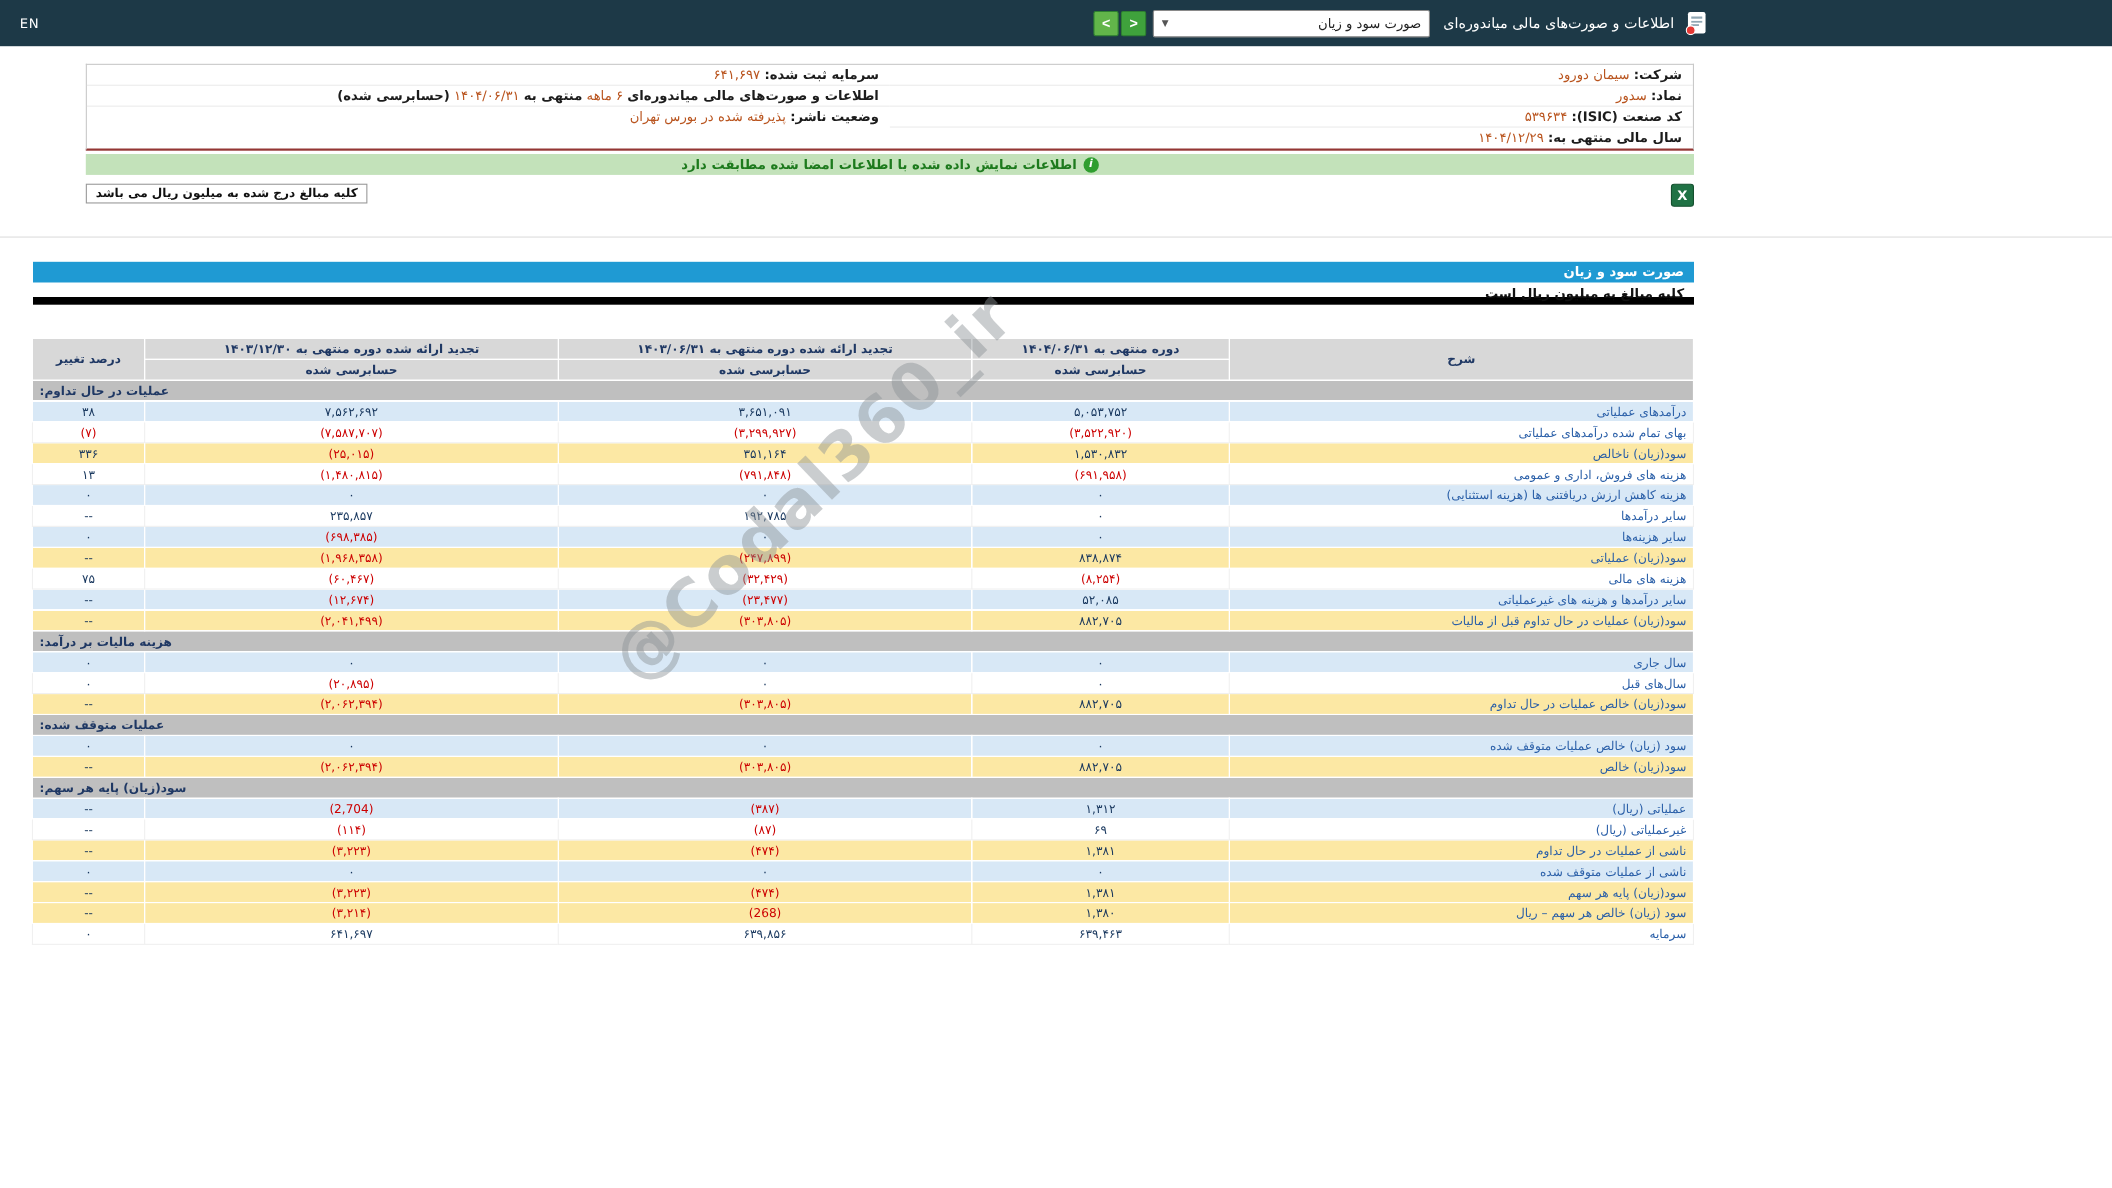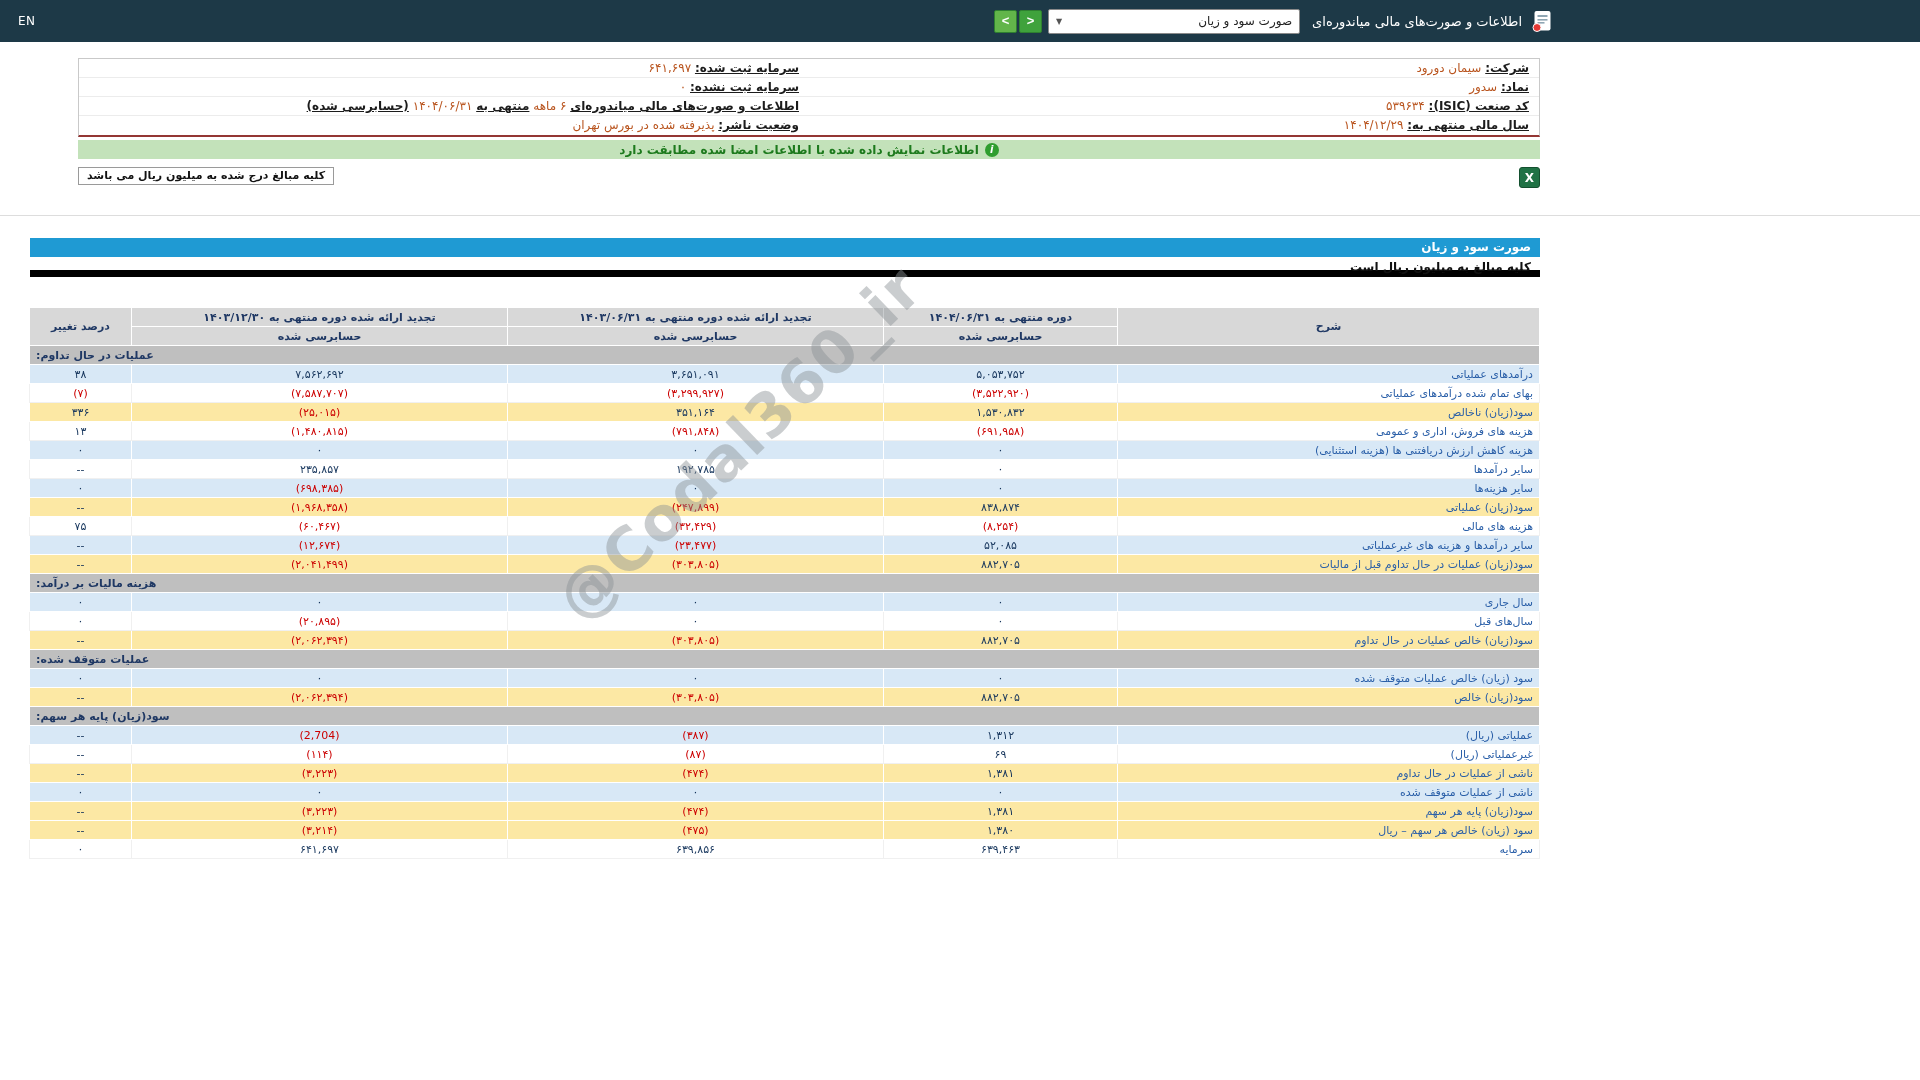--- a/index.html
+++ b/index.html
@@ -25,21 +25,21 @@
   .report-icon { display:inline-block; width:20px; height:22px; cursor:pointer; }
 
   
   .info-panel { width:1462px; margin:16px 0 0 78px; border:1px solid #c9c9c9;
                 border-bottom:2px solid var(--maroon-line,#943634); direction:rtl; font-size:12px; }
   .info-cols { display:flex; }
   .info-col { width:50%; }
   .info-row { height:19px; line-height:18px; padding:0 10px; border-bottom:1px solid #ececec;
               white-space:nowrap; overflow:hidden; }
   .info-col .info-row:last-child { border-bottom:none; }
-  .info-row .lbl { color:#1c1c1c; font-weight:bold;text-decoration:underline; }
+  .info-row .lbl { color:#1c1c1c; font-weight:bold; }
   .info-row .val { color:var(--value-orange,#b9541e); }
 
   
   .banner { width:1462px; margin:3px 0 0 78px; height:19px;
             background:var(--banner-green-bg,#c3e2ba); display:flex; align-items:center;
             justify-content:center; gap:6px; direction:rtl; }
   .banner .txt { color:var(--banner-green-text,#1d7a1d); font-size:12px; font-weight:bold; }
   .info-circle { width:14px; height:14px; border-radius:50%; background:#2f9e2f; color:#fff;
                  font-size:10px; line-height:14px; text-align:center; font-weight:bold;
                  font-style:italic; flex:0 0 auto; }
@@ -110,21 +110,20 @@
 <div class="info-panel">
   <div class="info-cols">
     <div class="info-col" id="info-right">
         <div class="info-row"><span class="lbl">شرکت:</span> <span class="val">سیمان دورود</span></div>
         <div class="info-row"><span class="lbl">نماد:</span> <span class="val">سدور</span></div>
         <div class="info-row"><span class="lbl">کد صنعت (ISIC):</span> <span class="val">۵۳۹۶۳۴</span></div>
         <div class="info-row"><span class="lbl">سال مالی منتهی به:</span> <span class="val">۱۴۰۴/۱۲/۲۹</span></div>
       </div>
     <div class="info-col" id="info-left">
         <div class="info-row"><span class="lbl">سرمایه ثبت شده:</span> <span class="val">۶۴۱,۶۹۷</span></div>
-        <div class="info-row"><span class="lbl">سرمایه ثبت نشده:</span> <span class="val">۰</span></div>
         <div class="info-row"><span class="lbl">اطلاعات و صورت‌های مالی میاندوره‌ای</span> <span class="val">۶ ماهه</span> <span class="lbl">منتهی به</span> <span class="val">۱۴۰۴/۰۶/۳۱</span> <span class="lbl">(حسابرسی شده)</span></div>
         <div class="info-row"><span class="lbl">وضعیت ناشر:</span> <span class="val">پذیرفته شده در بورس تهران</span></div>
       </div>
   </div>
 </div>
 
 <div class="banner">
   <span class="info-circle">i</span>
   <span class="txt">اطلاعات نمایش داده شده با اطلاعات امضا شده مطابقت دارد</span>
 </div>
@@ -320,21 +319,21 @@
         <tr class="row-yellow">
           <td class="desc">سود(زیان) پایه هر سهم</td>
           <td class="num">۱,۳۸۱</td>
           <td class="num neg">(۴۷۴)</td>
           <td class="num neg">(۳,۲۲۳)</td>
           <td class="num">--</td>
         </tr>
         <tr class="row-yellow">
           <td class="desc">سود (زیان) خالص هر سهم – ریال</td>
           <td class="num">۱,۳۸۰</td>
-          <td class="num neg">(۴۷۵)</td>
+          <td class="num neg">(268)</td>
           <td class="num neg">(۳,۲۱۴)</td>
           <td class="num">--</td>
         </tr>
         <tr class="row-white">
           <td class="desc">سرمایه</td>
           <td class="num">۶۳۹,۴۶۳</td>
           <td class="num">۶۳۹,۸۵۶</td>
           <td class="num">۶۴۱,۶۹۷</td>
           <td class="num">۰</td>
         </tr>

